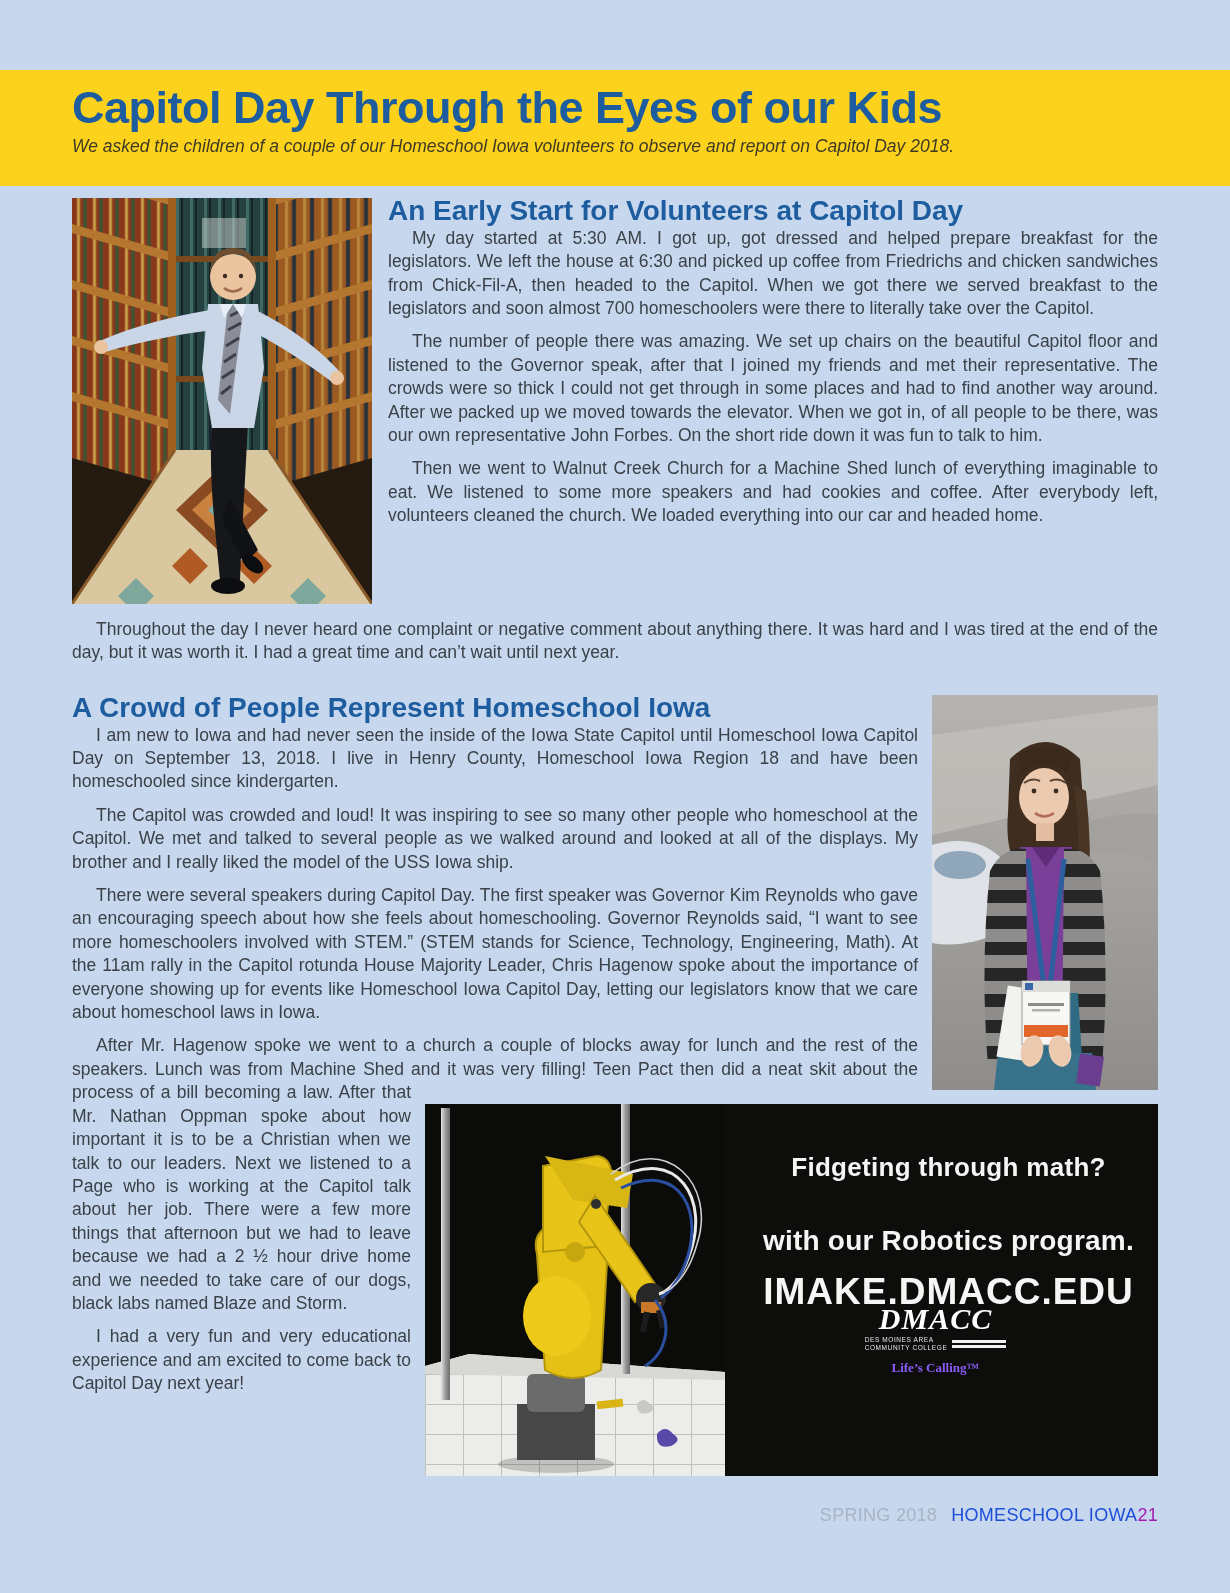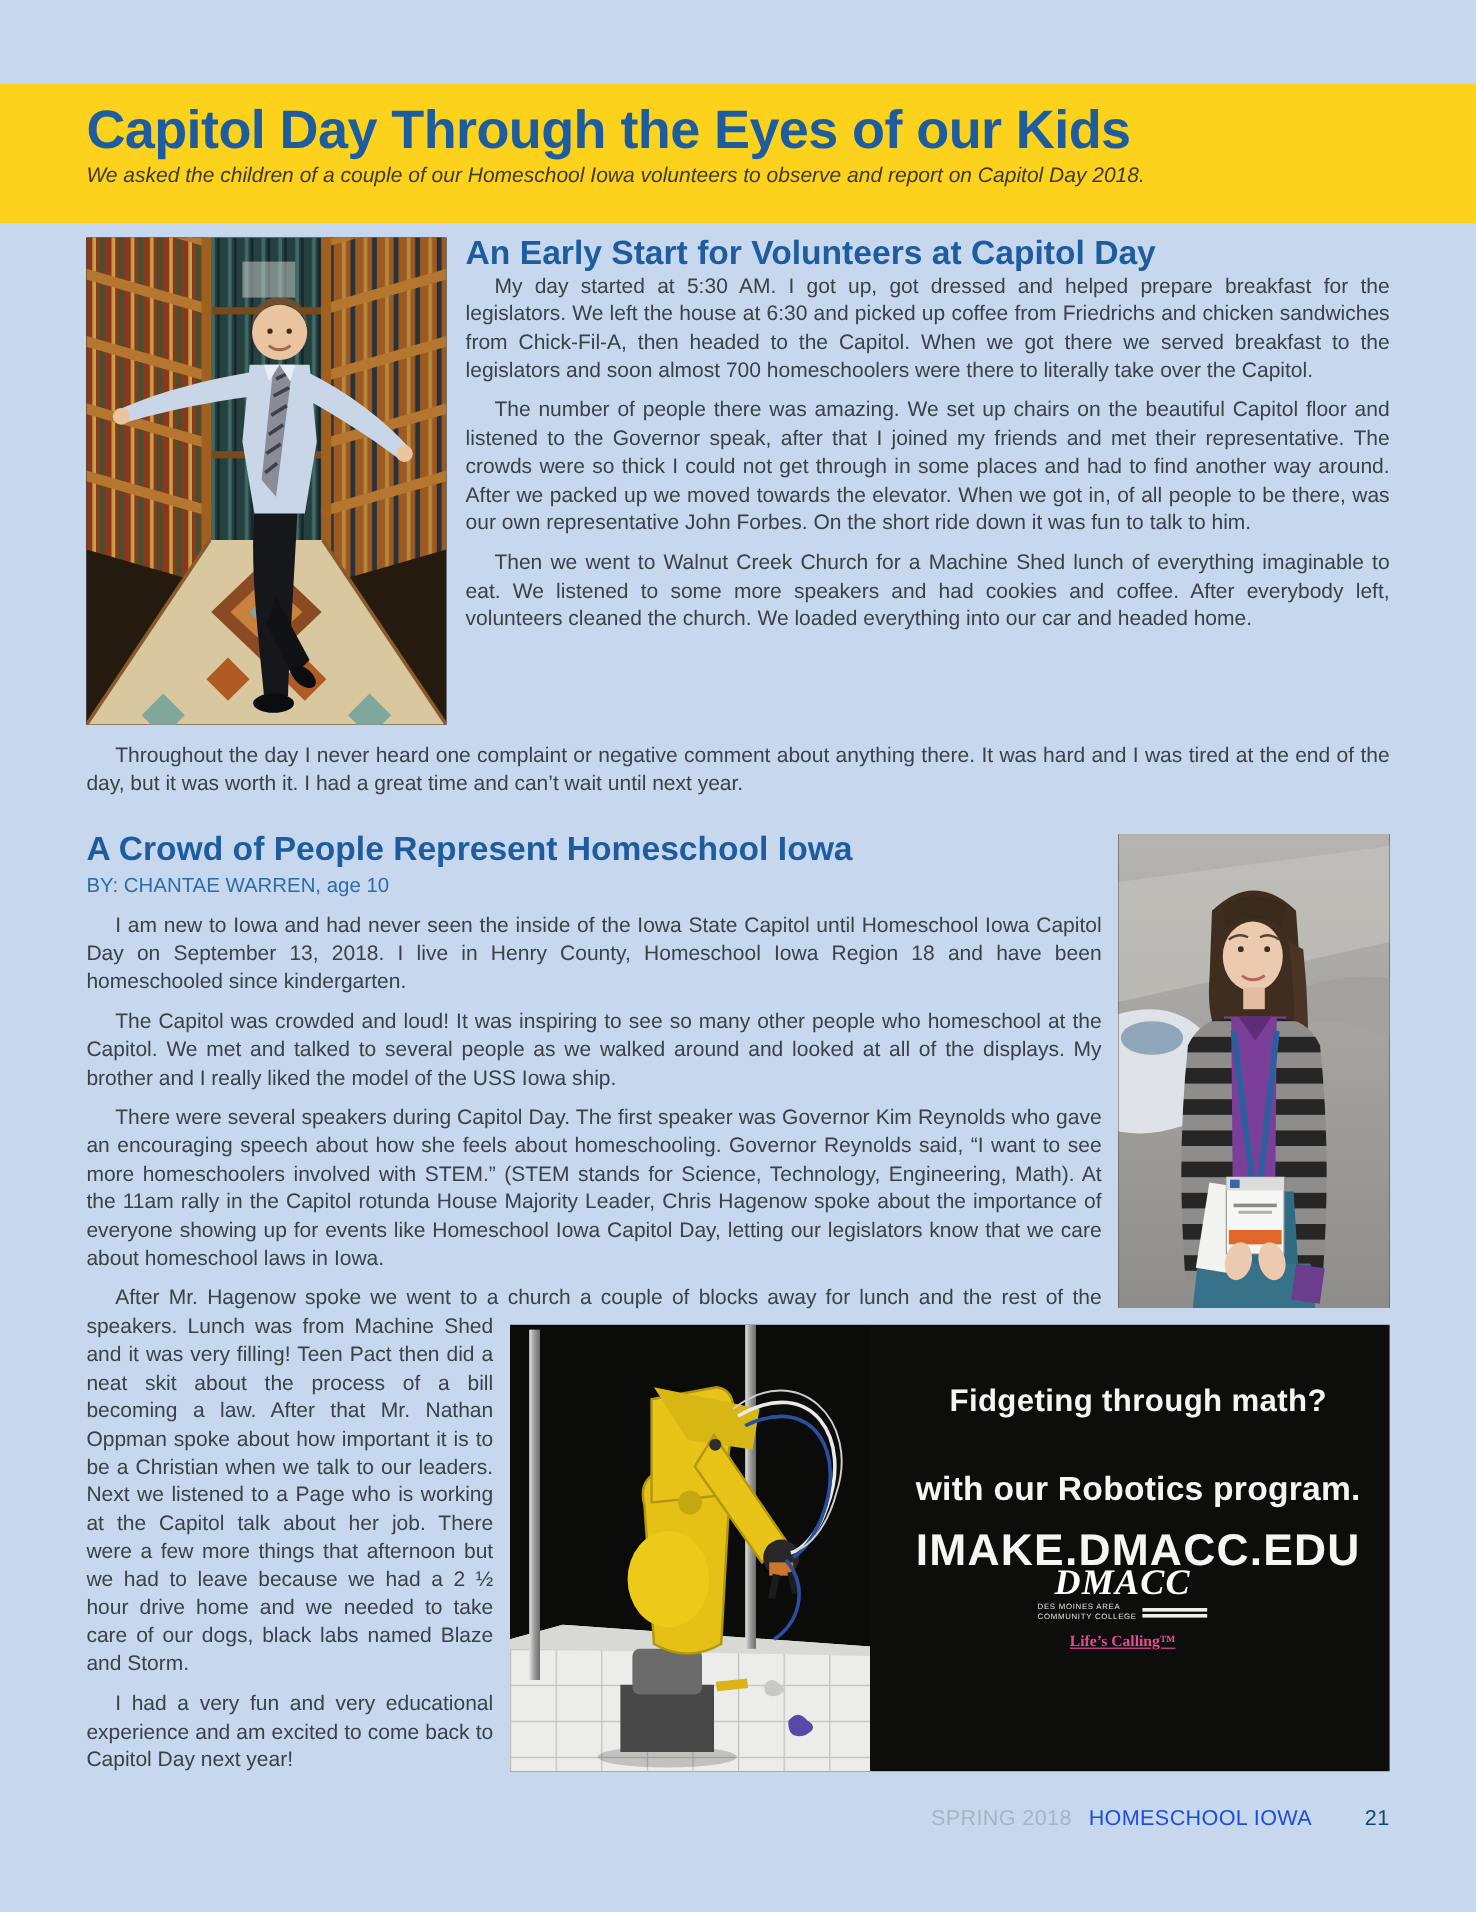--- a/index.html
+++ b/index.html
@@ -47,29 +47,29 @@
   .ad-line2, .ad-line3 { font-size:28px; font-weight:bold; letter-spacing:0.2px; line-height:1.25; }
   .ad-url { font-size:37px; font-weight:bold; letter-spacing:1px; margin-top:22px; }
   .dmacc-logo { margin-top:auto; align-self:flex-end; margin-right:26px; text-align:center; }
   .logo-name {
     font-family:"Liberation Serif", serif; font-style:italic; font-weight:bold;
     font-size:30px; letter-spacing:1px; color:#fff; line-height:1;
   }
   .logo-mid { display:flex !important; align-items:center; justify-content:center; gap:5px; margin-top:2px; }
   .logo-sub { font-size:6.5px; letter-spacing:0.6px; color:#e8e8e8; text-align:left; line-height:1.3; }
   .logo-bars span { width:54px; height:3px; background:#efefef; margin:2px 0; }
-  .logo-tag { font-family:"Liberation Serif", serif; font-weight:bold; font-size:13px; color:#ec4899; margin-top:3px;text-decoration:underline; }
+  .logo-tag { font-family:"Liberation Serif", serif; font-weight:bold; font-size:13px; color:#8b5cf6; margin-top:3px; }
   
   .footer {
     position:absolute; top:1505px; left:72px; width:1086px;
     text-align:right; font-size:18px; letter-spacing:0.3px;
   }
   .footer .season { color:#a9b3c3; margin-right:14px; }
   .footer .pub { color:#1d4ed8; }
-  .footer .pagenum { color:#0c4a6e; margin-left:44px; }
+  .footer .pagenum { color:#a21caf; }
 </style>
 </head>
 <body>
 
 <div class="band">
   <h1>Capitol Day Through the Eyes of our Kids</h1>
   <div class="subtitle">We asked the children of a couple of our Homeschool Iowa volunteers to observe and report on Capitol Day 2018.</div>
 </div>
 
 <div class="main">
@@ -213,21 +213,20 @@
           <rect x="100" y="314" width="28" height="2.5" fill="#b0b0ae"></rect>
           <rect x="92" y="330" width="44" height="12" fill="#e0662a"></rect>
         </g>
 
         <ellipse cx="100" cy="356" rx="11" ry="16" fill="#eccab0" transform="rotate(14 100 356)"></ellipse>
         <ellipse cx="128" cy="356" rx="11" ry="16" fill="#eccab0" transform="rotate(-14 128 356)"></ellipse>
       </svg>
     </div>
 
     <h2 class="art-head">A Crowd of People Represent Homeschool Iowa</h2>
-    <div class="byline">BY: CHANTAE WARREN, age 10</div>
     <p class="body">I am new to Iowa and had never seen the inside of the Iowa State Capitol until Homeschool Iowa Capitol Day on September 13, 2018. I live in Henry County, Homeschool Iowa Region 18 and have been homeschooled since kindergarten.</p>
     <p class="body">The Capitol was crowded and loud! It was inspiring to see so many other people who homeschool at the Capitol. We met and talked to several people as we walked around and looked at all of the displays. My brother and I really liked the model of the USS Iowa ship.</p>
     <p class="body">There were several speakers during Capitol Day. The first speaker was Governor Kim Reynolds who gave an encouraging speech about how she feels about homeschooling. Governor Reynolds said, “I want to see more homeschoolers involved with STEM.” (STEM stands for Science, Technology, Engineering, Math). At the 11am rally in the Capitol rotunda House Majority Leader, Chris Hagenow spoke about the importance of everyone showing up for events like Homeschool Iowa Capitol Day, letting our legislators know that we care about homeschool laws in Iowa.</p>
 
     <p class="body">
       
       <span class="ad">
         <svg class="ad-photo" viewBox="0 0 300 372">
           <defs>
             <linearGradient id="post" x1="0" y1="0" x2="1" y2="0">

